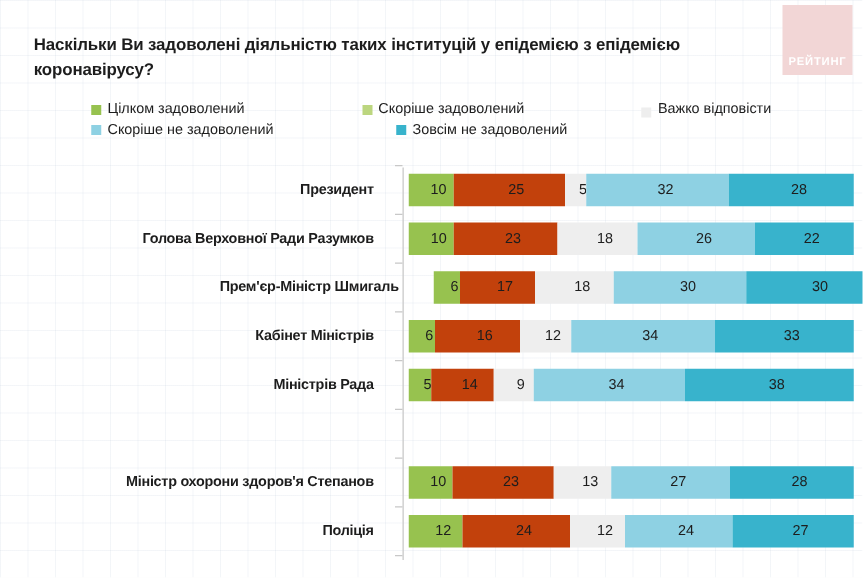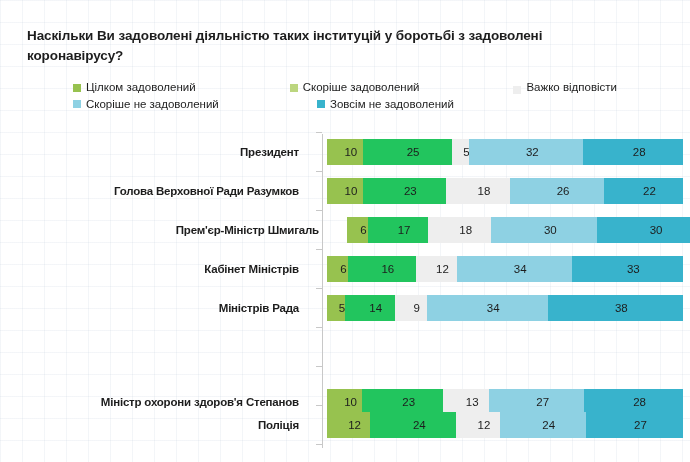--- a/index.html
+++ b/index.html
@@ -82,34 +82,37 @@
   }
   .bar{
     position:absolute;left:327px;height:26px;width:356px;
     display:flex;
   }
   .seg{
     height:26px;display:flex;align-items:center;justify-content:center;
     font-size:11.5px;color:#1d1d1d;overflow:hidden;box-sizing:border-box;padding-left:12px;
   }
   .seg.s0{background:#97c24f;}
-  .seg.s1{background:#22c55e;}
+  .seg.s1{background:#c2410c;}
   .seg.s2{background:#eeeeee;}
   .seg.s3{background:#8ed1e3;}
   .seg.s4{background:#38b3cc;}
 </style>
 </head>
 <body>
 
 <div id="canvas"></div>
 
 <div id="sheet">
 
-
-  <div id="title">Наскільки Ви задоволені діяльністю таких інституцій у боротьбі з задоволені коронавірусу?</div>
+  <div id="logo">
+    <span class="logo-text">РЕЙТИНГ</span>
+  </div>
+
+  <div id="title">Наскільки Ви задоволені діяльністю таких інституцій у епідемією з епідемією коронавірусу?</div>
 
   <div id="legend">
       <div class="legend-row">
         <div class="legend-item li-0">
           <span class="sw" style="background: rgb(151, 194, 79);"></span>
           <span class="lbl">Цілком задоволений</span>
         </div>
         <div class="legend-item li-1">
           <span class="sw" style="background: rgb(188, 214, 127);"></span>
           <span class="lbl">Скоріше задоволений</span>
@@ -181,21 +184,21 @@
         <div class="rowlabel">Міністрів Рада</div>
         <div class="bar">
           <div class="seg s0" style="width: 17.8px;">5</div>
           <div class="seg s1" style="width: 49.84px;">14</div>
           <div class="seg s2" style="width: 32.04px;">9</div>
           <div class="seg s3" style="width: 121.04px;">34</div>
           <div class="seg s4" style="width: 135.28px;">38</div>
         </div>
       </div>
       <div class="tick" style="top: 160px;"></div>
-      <div class="rowwrap" style="top: 245px; margin-top: 16px;">
+      <div class="rowwrap" style="top: 245px;">
         <div class="rowlabel">Міністр охорони здоров'я Степанов</div>
         <div class="bar">
           <div class="seg s0" style="width: 35.2475px;">10</div>
           <div class="seg s1" style="width: 81.0693px;">23</div>
           <div class="seg s2" style="width: 45.8218px;">13</div>
           <div class="seg s3" style="width: 95.1683px;">27</div>
           <div class="seg s4" style="width: 98.6931px;">28</div>
         </div>
       </div>
       <div class="tick" style="top: 238px;"></div>

